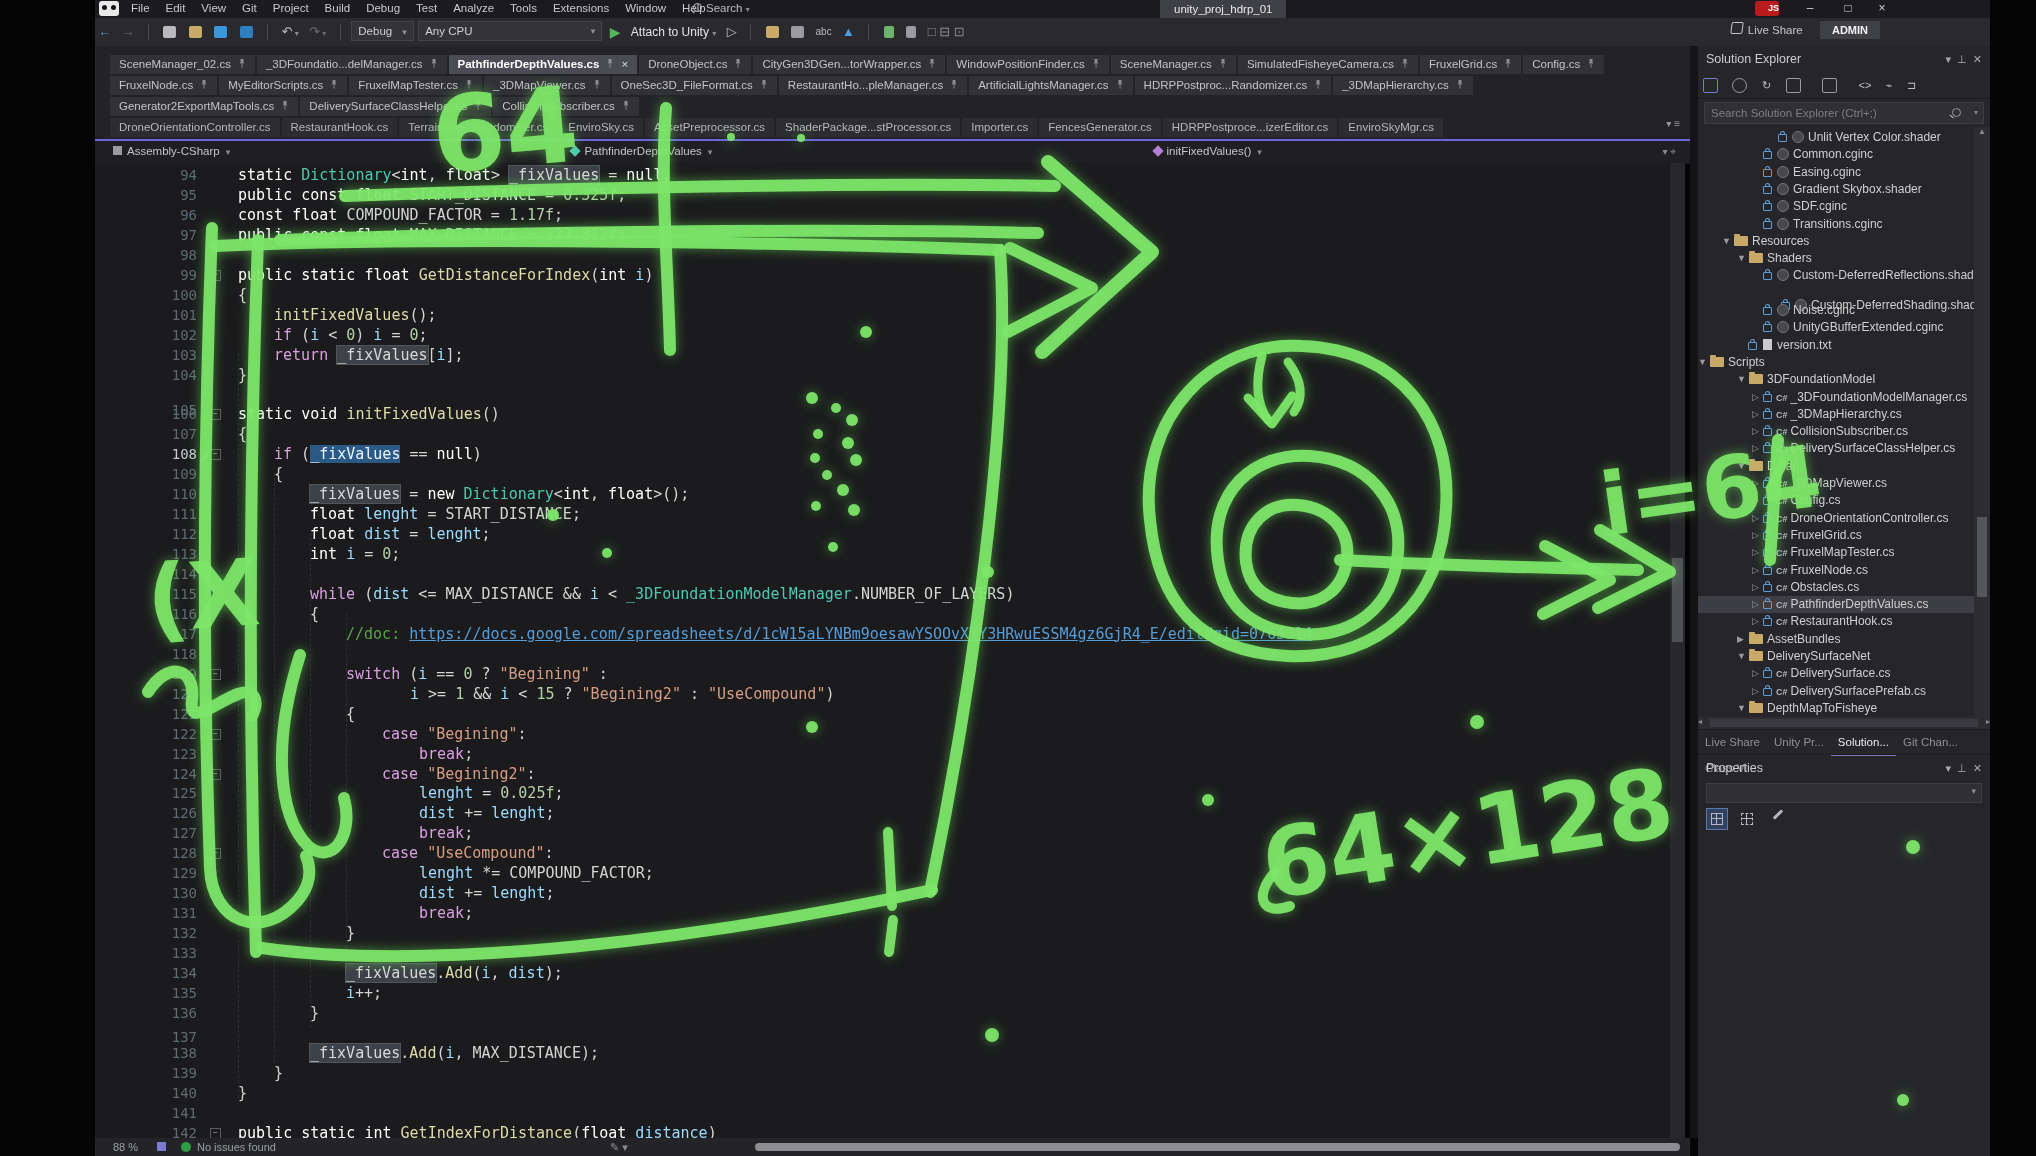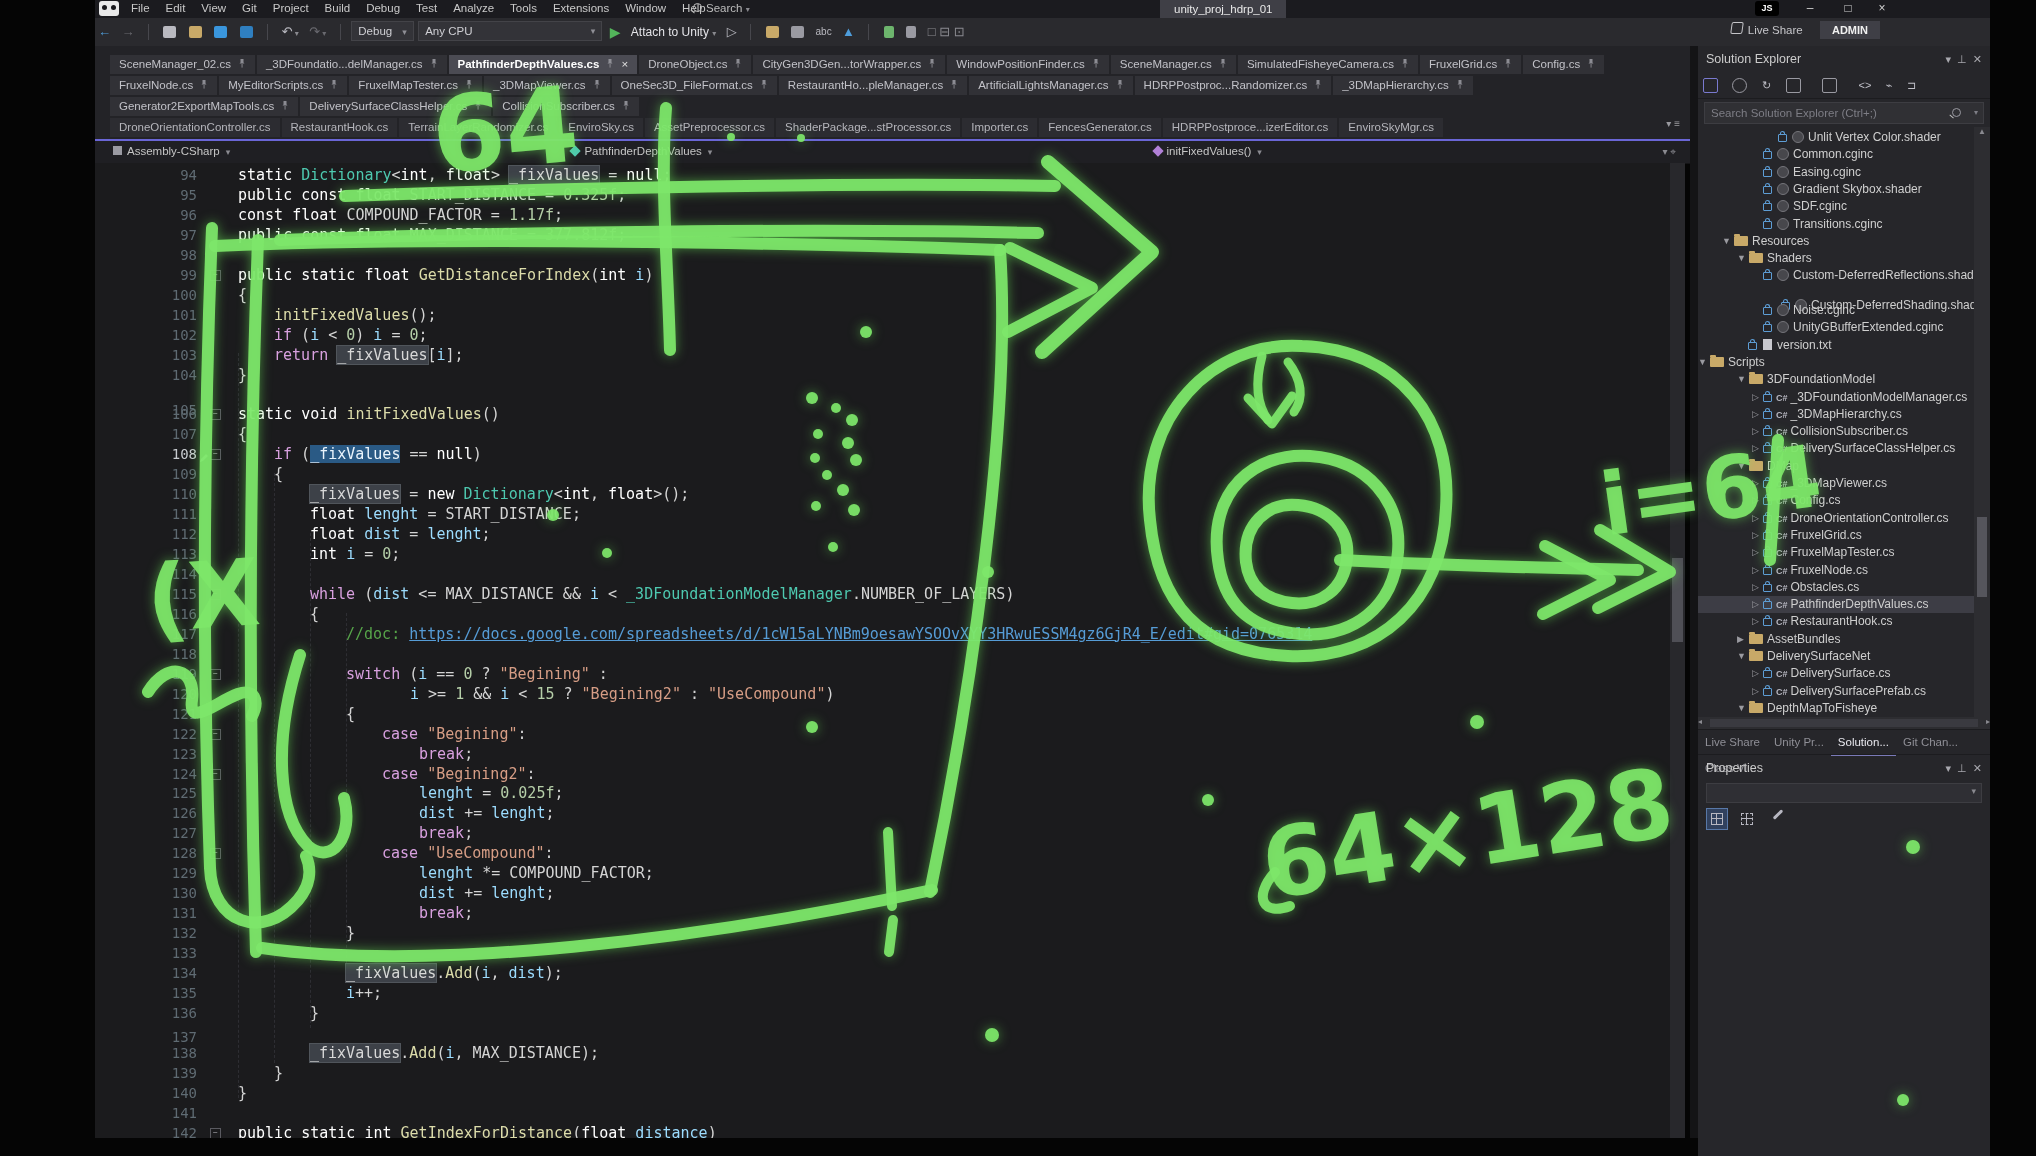--- a/index.html
+++ b/index.html
@@ -11,22 +11,22 @@
   #titlebar{left:95px;top:0;width:1895px;height:18px;background:#1b1b1f;color:#c9c9c9;font-size:11.5px;}
   .menu-item{display:inline-block;padding:2px 8px;color:#c9c9c9;}
   #vs-logo{position:absolute;left:4px;top:1px;width:20px;height:15px;background:#e9e9e9;border-radius:3px;}
   #vs-logo:before,#vs-logo:after{content:"";position:absolute;top:4px;width:5px;height:5px;border-radius:50%;background:#17171b;}
   #vs-logo:before{left:3px}#vs-logo:after{right:3px}
   #menus{position:absolute;left:28px;top:0;white-space:nowrap;}
   #search-menu{position:absolute;left:598px;top:2px;color:#bdbdbd;}
   .lens{display:inline-block;width:7px;height:7px;border:1.4px solid #bdbdbd;border-radius:50%;position:relative;margin-right:4px;}
   .lens:after{content:"";position:absolute;left:-4px;top:7px;width:5px;height:1.4px;background:#bdbdbd;transform:rotate(40deg);}
   #win-title{position:absolute;left:1065px;top:0;height:17px;padding:1px 14px;background:#3f3f46;color:#e8e8e8;font-size:11.5px;line-height:16px;}
-  #js-badge{position:absolute;left:1660px;top:1px;width:24px;height:15px;background:#000000;border-radius:3px;color:#fff;
-    font-size:9px;font-weight:bold;text-align:center;line-height:15px;}
+  #js-badge{position:absolute;left:1660px;top:1px;width:24px;height:15px;background:#b91c1c;border-radius:3px;color:#fff;
+    font-size:9px;font-weight:bold;text-align:right;line-height:15px;}
   .winbtn{position:absolute;top:0;width:30px;height:17px;color:#cfcfcf;text-align:center;font-size:12px;line-height:16px;}
 
   
   #toolbar{left:95px;top:18px;width:1895px;height:28px;background:#2a2a2e;border-bottom:1px solid #151517;color:#c0c0c6;}
   .tb{display:inline-block;vertical-align:middle;margin:4px 3px 0 3px;font-size:13px;color:#b9b9c0;}
   .tb-sep{display:inline-block;vertical-align:middle;width:1px;height:16px;background:#47474d;margin:4px 6px 0 6px;}
   .combo{display:inline-block;vertical-align:middle;margin-top:3px;height:18px;line-height:18px;background:#333338;border:1px solid #434348;
     color:#cfcfd4;font-size:11.5px;padding:0 6px;}
   .combo .car{color:#8f8f96;margin-left:10px;font-size:9px;}
   .sq{display:inline-block;vertical-align:middle;width:13px;height:12px;border-radius:2px;margin:4px 4px 0 4px;}
@@ -322,20 +322,28 @@
         <div class="cline" style="top: 899.75px;"><span class="lnum">139</span><span class="codetx" style="padding-left: 36px;"><span class="tk-p">}</span></span></div>
         <div class="cline" style="top: 919.7px;"><span class="lnum">140</span><span class="codetx" style="padding-left: 0px;"><span class="tk-p">}</span></span></div>
         <div class="cline" style="top: 939.65px;"><span class="lnum">141</span><span class="codetx" style="padding-left: 0px;"></span></div>
         <div class="cline" style="top: 959.6px;"><span class="lnum">142</span><span class="fold">−</span><span class="codetx" style="padding-left: 0px;"><span class="tk-k">public static int </span><span class="tk-m">GetIndexForDistance</span><span class="tk-p">(</span><span class="tk-k">float</span><span class="tk-v"> distance</span><span class="tk-p">)</span></span></div>
       </div>
   </div>
   <div id="vscroll" class="abs"></div>
   <div id="vthumb" class="abs"></div>
   <div id="splitter" class="abs"></div>
 
+  <div id="statusbar" class="abs">
+    <span id="zoomctl">88 %</span>
+    <span class="stat-ic" style="left:62px"></span>
+    <span id="health-dot"></span>
+    <span id="health-txt">No issues found</span>
+    <span class="abs" style="left:515px;top:0;color:#8a8a90">✎ ▾</span>
+    <span id="hscroll"></span>
+  </div>
 
   <div id="panel" class="abs">
     <div class="pn-title">
       <span>Solution Explorer</span>
       <span class="pn-btns"><span>▾</span>&nbsp;&nbsp;<span>⊥</span>&nbsp;&nbsp;<span>✕</span></span>
     </div>
     <div id="se-toolbar">
       <span class="seic" style="border-color:#7a7ad0"></span>
       <span class="seic" style="border-radius:50%"></span>
       <span class="seic txt">↻</span>

